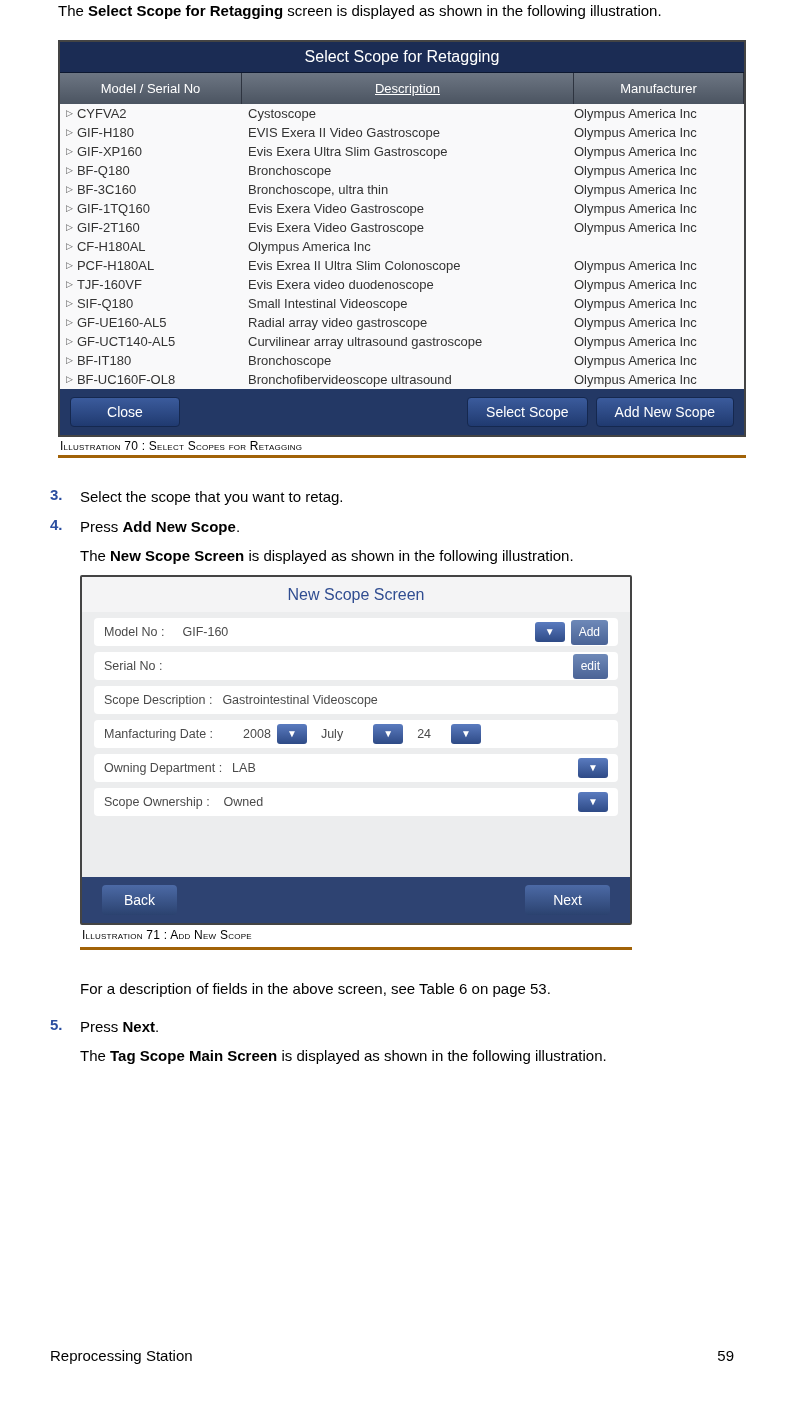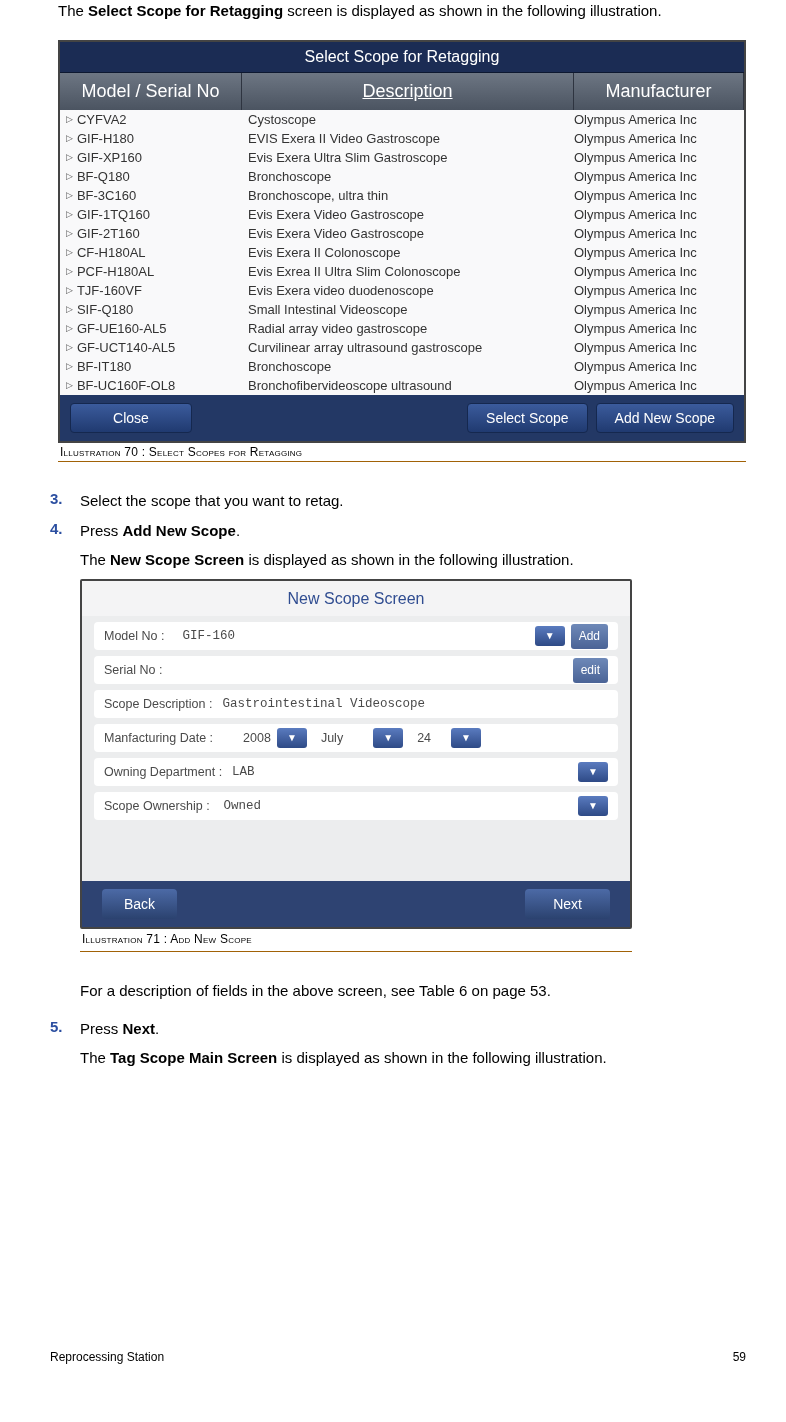--- a/index.html
+++ b/index.html
@@ -26,21 +26,21 @@
   .fig1-titlebar {
     background: #1b2c54;
     color: #fff;
     text-align: center;
     font-size: 16px;
     padding: 6px 0;
     border-bottom: 1px solid #0d1830;
   }
   .fig1-header {
     display: flex;
-    font-size: 18px;
+    font-size: 13px;
   }
   .fig1-header > div {
     background: linear-gradient(#6d7683, #4b5461);
     color: #fff;
     padding: 8px 10px;
     border-right: 1px solid #2e3440;
     text-align: center;
   }
   .fig1-col1 { flex: 0 0 182px; }
   .fig1-col2 { flex: 1; text-decoration: underline; }
@@ -58,26 +58,26 @@
   }
   .btn-dark {
     background: linear-gradient(#3b5b9c, #203a70);
     color: #fff;
     border: 1px solid #15284f;
     border-radius: 4px;
     padding: 6px 18px;
     font-size: 14px;
     text-align: center;
   }
-  .btn-close { width: 122px; }
+  .btn-close { width: 110px; }
   .spacer { flex: 1; }
   .btn-select { margin-right: 8px; }
 
   .caption {
-    border-bottom: 1px solid #a16207;
+    border-bottom: 3px solid #a16207;
     font-size: 12px;
     padding: 2px 0 2px 2px;
     letter-spacing: 0.02em;
   }
   .caption .sc { font-variant: small-caps; }
 
   
   .step { display: flex; margin-bottom: 8px; }
   .step-num {
     flex: 0 0 30px;
@@ -104,21 +104,21 @@
     border-radius: 4px;
     padding: 6px 10px;
     display: flex;
     align-items: center;
     font-size: 12.5px;
     color: #4a4a4a;
     height: 28px;
     filter: blur(0.3px);
   }
   .fig2-field .label { white-space: nowrap; }
-  .fig2-field .val { margin-left: 10px; font-family: Liberation Mono, monospace; }
+  .fig2-field .val { margin-left: 10px; }
   .fig2-field .grow { flex:1; }
   .dd {
     width: 30px; height: 20px;
     background: linear-gradient(#5a7bbf,#2e4a86);
     border-radius: 3px;
     display: inline-flex; align-items:center; justify-content:center;
     color:#fff; font-size:10px;
     margin-left:6px;
   }
   .mini-btn {
@@ -134,23 +134,23 @@
     padding: 8px 20px;
   }
   .btn-back { background: linear-gradient(#4c6aa6,#2b426f); color:#fff; border-radius:4px; padding:5px 22px; font-size:14px; }
   .btn-next { background: linear-gradient(#4c6aa6,#2b426f); color:#fff; border-radius:4px; padding:5px 28px; font-size:14px; }
 
   .caption2 { width: 552px; }
 
   .footer-area {
     position: absolute;
     bottom: 58px;
-    left: 50px; right: 40px;
-    display: flex;
-    font-size: 12px;
+    left: 50px; right: 52px;
+    display: flex;
+    font-size: 15px;
   }
   .justify { text-align: justify; }
 </style>
 </head>
 <body>
 
 <div class="page">
 
   <p class="intro-para indent">
     <span>The </span><span class="bold">Select Scope for Retagging</span><span> screen is displayed as shown in the following illustration.</span>
@@ -219,21 +219,20 @@
               <span>GIF-2T160</span>
             </div>
             <div class="cell2">Evis Exera Video Gastroscope</div>
             <div class="cell3">Olympus America Inc</div>
           </div>
           <div class="fig1-row">
             <div class="cell1">
               <span class="tri">▷</span>
               <span>CF-H180AL</span>
             </div>
-            <div class="cell2">Evis Exera II Colonoscope</div>
             <div class="cell3">Olympus America Inc</div>
           </div>
           <div class="fig1-row">
             <div class="cell1">
               <span class="tri">▷</span>
               <span>PCF-H180AL</span>
             </div>
             <div class="cell2">Evis Exrea II Ultra Slim Colonoscope</div>
             <div class="cell3">Olympus America Inc</div>
           </div>

